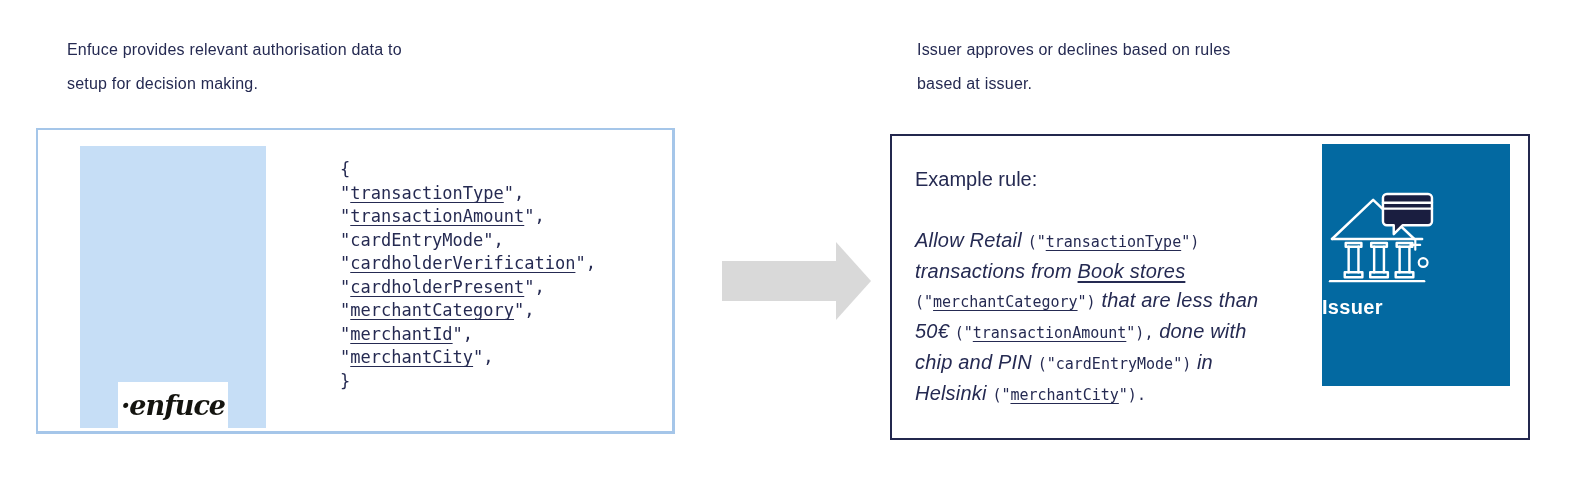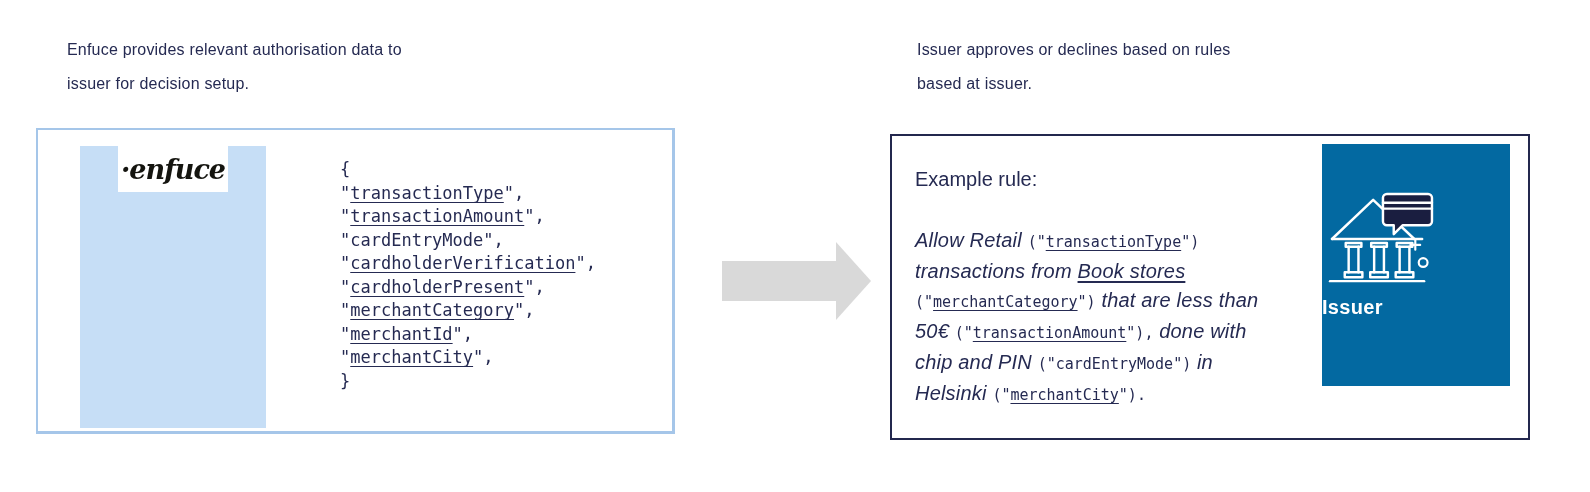--- a/index.html
+++ b/index.html
@@ -14,21 +14,21 @@
   .heading.hl{left:67px;width:620px;}
   .heading.hr{left:893px;width:600px;margin-left:24px;}
 
   
   .card-left{
     position:absolute;left:36px;top:128px;width:639px;height:306px;background:#ffffff;
     border:2px solid #a5c6e9;border-right-width:3px;border-bottom-width:3px;
   }
   .blue-panel{
     position:absolute;left:42px;top:16px;width:186px;height:282px;background:#c6def6;
-    display:flex;align-items:flex-start;justify-content:center;
+    display:flex;align-items:flex-end;justify-content:center;
   }
   .logo-box{
     width:110px;height:46px;background:#ffffff;display:flex;align-items:center;justify-content:center;
   }
   .logo-text{
     font-family:"DejaVu Serif", serif;font-style:italic;font-weight:700;
     font-size:27px;color:#14140f;letter-spacing:-1px;
   }
   .code-block{
     position:absolute;left:302px;top:28px;
@@ -73,21 +73,21 @@
     display:flex;flex-direction:column;align-items:flex-start;
   }
   .bank-svg{margin-top:46px;}
   .issuer-label{margin-top:8px;color:#ffffff;font-weight:700;font-size:20px;letter-spacing:0.3px;}
 </style>
 </head>
 <body>
 
 <div class="stage">
 
-  <div class="heading hl"><span>Enfuce provides relevant authorisation data to</span><br><span>issuer for decision setup.</span></div>
+  <div class="heading hl"><span>Enfuce provides relevant authorisation data to</span><br><span>setup for decision making.</span></div>
 
   <div class="heading hr"><span>Issuer approves or declines based on rules</span><br><span>based at issuer.</span></div>
 
   <div class="card-left">
     <div class="blue-panel">
       <div class="logo-box">
         <span class="logo-text">·enfuce</span>
       </div>
     </div>
     <div class="code-block"><span>{</span><br><span>"</span><span class="sq">transactionType</span><span>",</span><br><span>"</span><span class="sq">transactionAmount</span><span>",</span><br><span>"cardEntryMode",</span><br><span>"</span><span class="sq">cardholderVerification</span><span>",</span><br><span>"</span><span class="sq">cardholderPresent</span><span>",</span><br><span>"</span><span class="sq">merchantCategory</span><span>",</span><br><span>"</span><span class="sq">merchantId</span><span>",</span><br><span>"</span><span class="sq">merchantCity</span><span>",</span><br><span>}</span></div>

